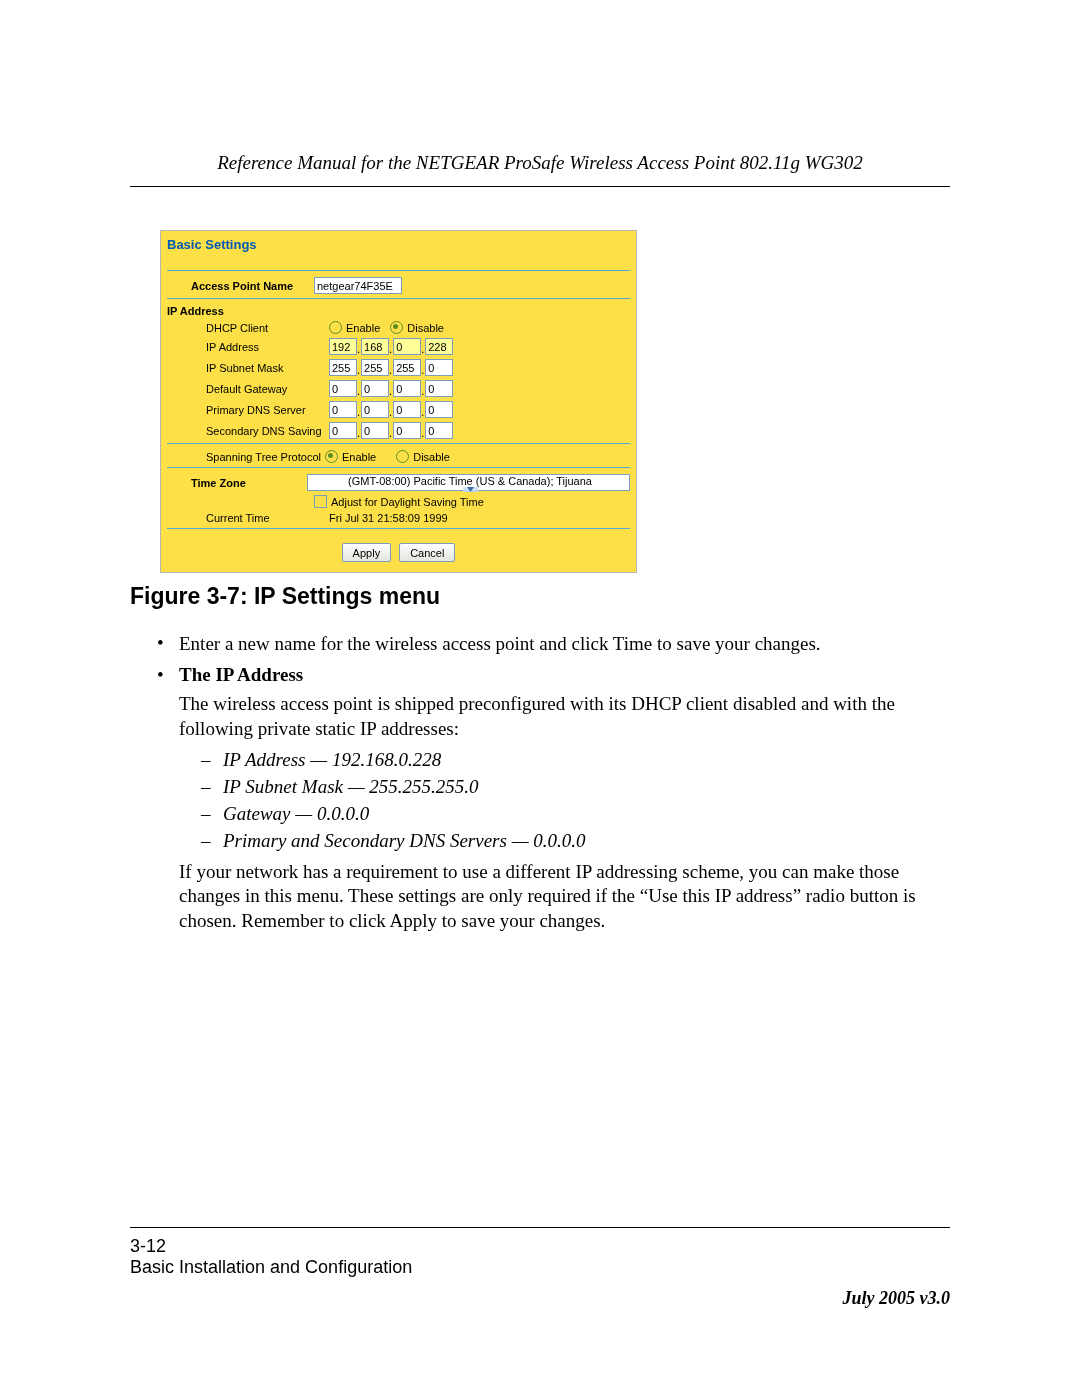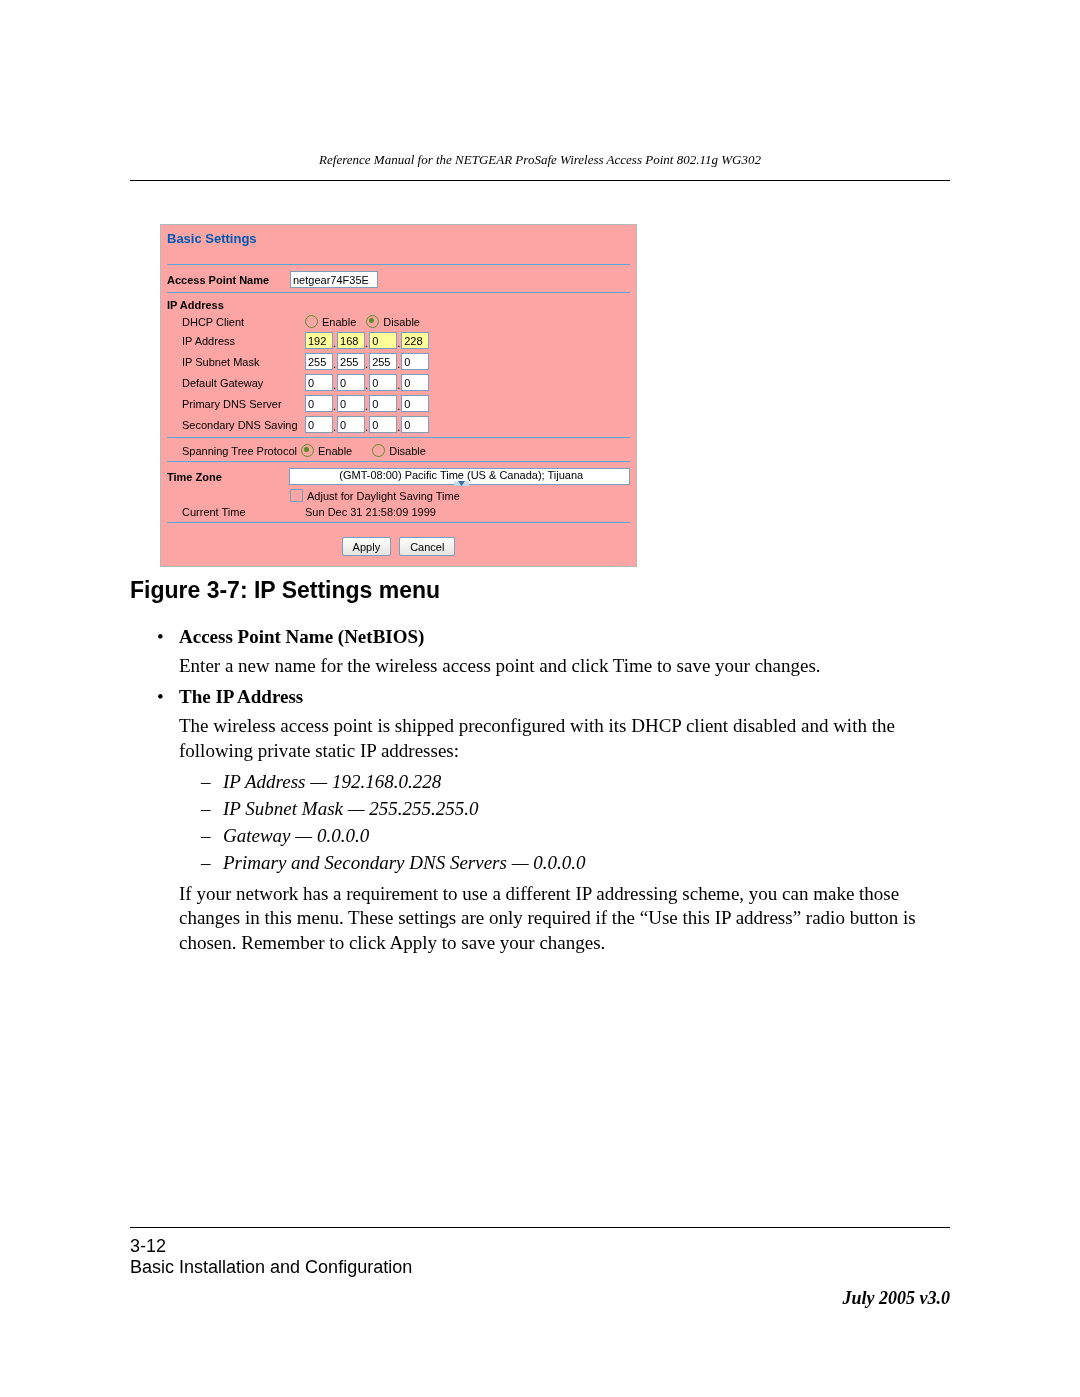--- a/index.html
+++ b/index.html
@@ -12,36 +12,36 @@
     position: relative;
     width: 1080px;
     height: 1397px;
     font-family: "Times New Roman", Times, serif;
     color: #000;
     box-sizing: border-box;
     padding: 152px 130px 0 130px;
   }
   .running-header {
     font-style: italic;
-    font-size: 13px;
+    font-size: 19px;
     text-align: center;
     margin-bottom: 12px;
   }
   .rule {
     border: none;
     border-top: 1.5px solid #000;
     margin: 0;
   }
 
   
   .ui-shot {
     width: 477px;
     margin: 43px 0 8px 30px;
     border: 1px solid #b8b8b8;
-    background: #fca5a5;
+    background: #fde047;
     font-family: Arial, Helvetica, sans-serif;
     font-size: 11px;
     color: #000;
     padding: 4px 6px 10px 6px;
     box-sizing: border-box;
   }
   .ui-title {
     color: #0059b3;
     font-weight: bold;
     font-size: 13px;
@@ -53,20 +53,21 @@
     margin: 2px 0 4px 0;
   }
   .row {
     display: flex;
     align-items: center;
     padding: 2px 0;
   }
   .row .label {
     width: 123px;
     padding-left: 0;
+    margin-left: 24px;
   }
   .row .indent { padding-left: 15px; }
   .sec-head {
     font-weight: bold;
     font-size: 11px;
     padding-left: 0;
   }
   .txt {
     font-family: Arial, Helvetica, sans-serif;
     font-size: 11px;
@@ -330,35 +331,34 @@
         </span>
       </div>
     </div>
     <div class="row">
       <div class="label"></div>
       <span class="chk"></span>
       <span>Adjust for Daylight Saving Time</span>
     </div>
     <div class="row">
       <div class="label indent">Current Time</div>
-      <span>Sun Dec 31 21:58:09 1999</span>
+      <span>Fri Jul 31 21:58:09 1999</span>
     </div>
 
     <hr class="hr-blue">
     <div class="btnrow">
       <button class="btn">Apply</button>
       <button class="btn">Cancel</button>
     </div>
   </div>
 
   <div class="fig-caption">Figure 3-7: IP Settings menu</div>
 
   <ul class="doclist">
     <li>
-      <span class="item-title">Access Point Name (NetBIOS)</span>
       <p class="para">Enter a new name for the wireless access point and click Time to save your changes.</p>
     </li>
     <li>
       <span class="item-title">The IP Address</span>
       <p class="para">The wireless access point is shipped preconfigured with its DHCP client disabled and with the following private static IP addresses:</p>
       <ul class="sublist">
         <li>IP Address — 192.168.0.228</li>
         <li>IP Subnet Mask — 255.255.255.0</li>
         <li>Gateway — 0.0.0.0</li>
         <li>Primary and Secondary DNS Servers — 0.0.0.0</li>

